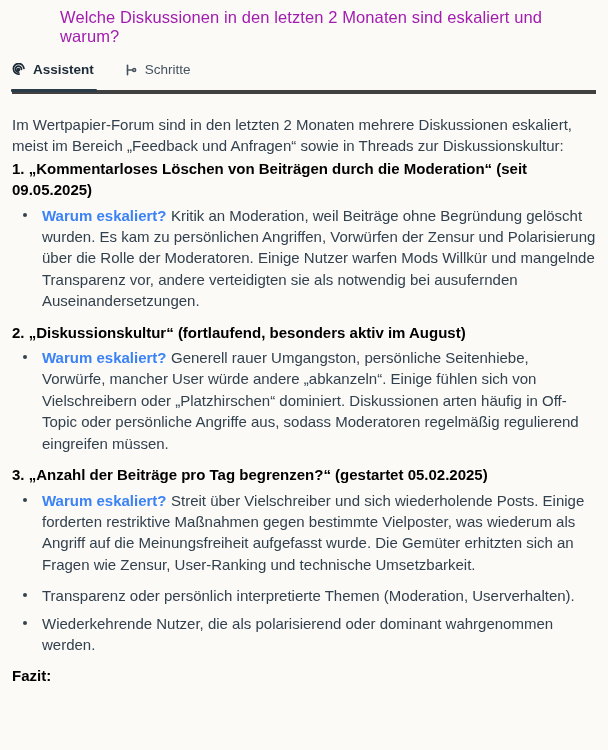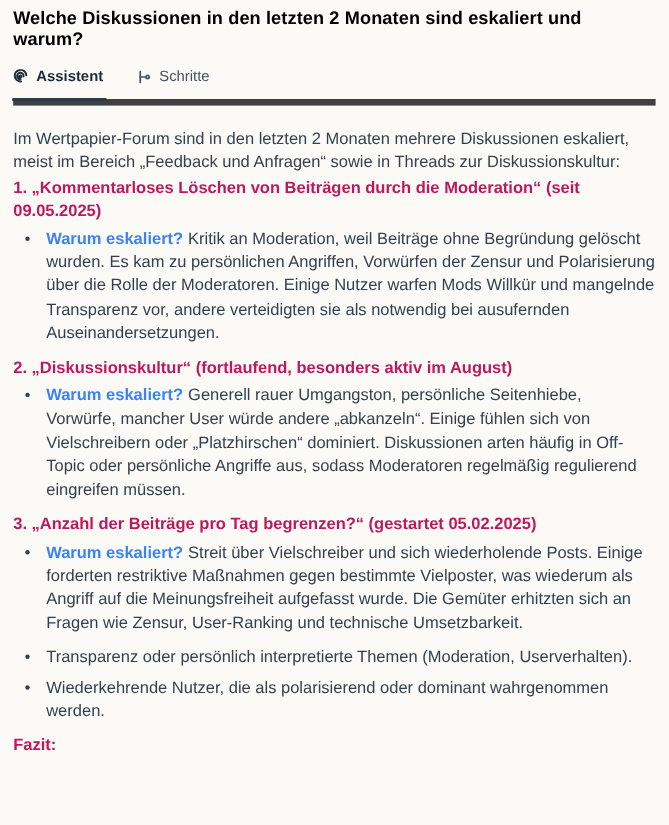--- a/index.html
+++ b/index.html
@@ -8,32 +8,33 @@
     overflow: hidden;
     background: #fbfaf7;
     font-family: "Liberation Sans", "DejaVu Sans", sans-serif;
     color: #33414e;
   }
   .container { padding: 8px 12px 0 12px; }
 
   
   .question-title {
     font-size: 16.5px;
-    font-weight: 700;
-    color: #000000;
+    font-weight: 400;
+    color: #a21caf;
     letter-spacing: 0.1px;
     margin-bottom: 16px;
+    margin-left: 48px;
   }
 
   
   .tabbar {
     display: flex;
     align-items: flex-end;
     gap: 30px;
-    border-bottom: 6px solid #404040;
+    border-bottom: 4px solid #404040;
     text-align: right;
   }
   .tab {
     display: flex;
     align-items: center;
     gap: 7px;
     font-size: 13.5px;
     color: #45525f;
     padding-bottom: 13px;
     cursor: pointer;
@@ -55,21 +56,21 @@
 
   
   .content {
     padding-top: 20px;
     font-size: 15px;
     line-height: 21.4px;
   }
   .content p { }
   .content .h {
     font-weight: 700;
-    color: #be185d;
+    color: #000000;
     margin-top: 1px;
     margin-bottom: 4px;
   }
   strong.lead { color: #3b82f6; margin-right: 0.3em; }
   ul { list-style: none; margin: 2px 0 10px 0; padding-left: 0; }
   li {
     position: relative;
     padding-left: 30px;
   }
   li + li { margin-top: 6px; }

